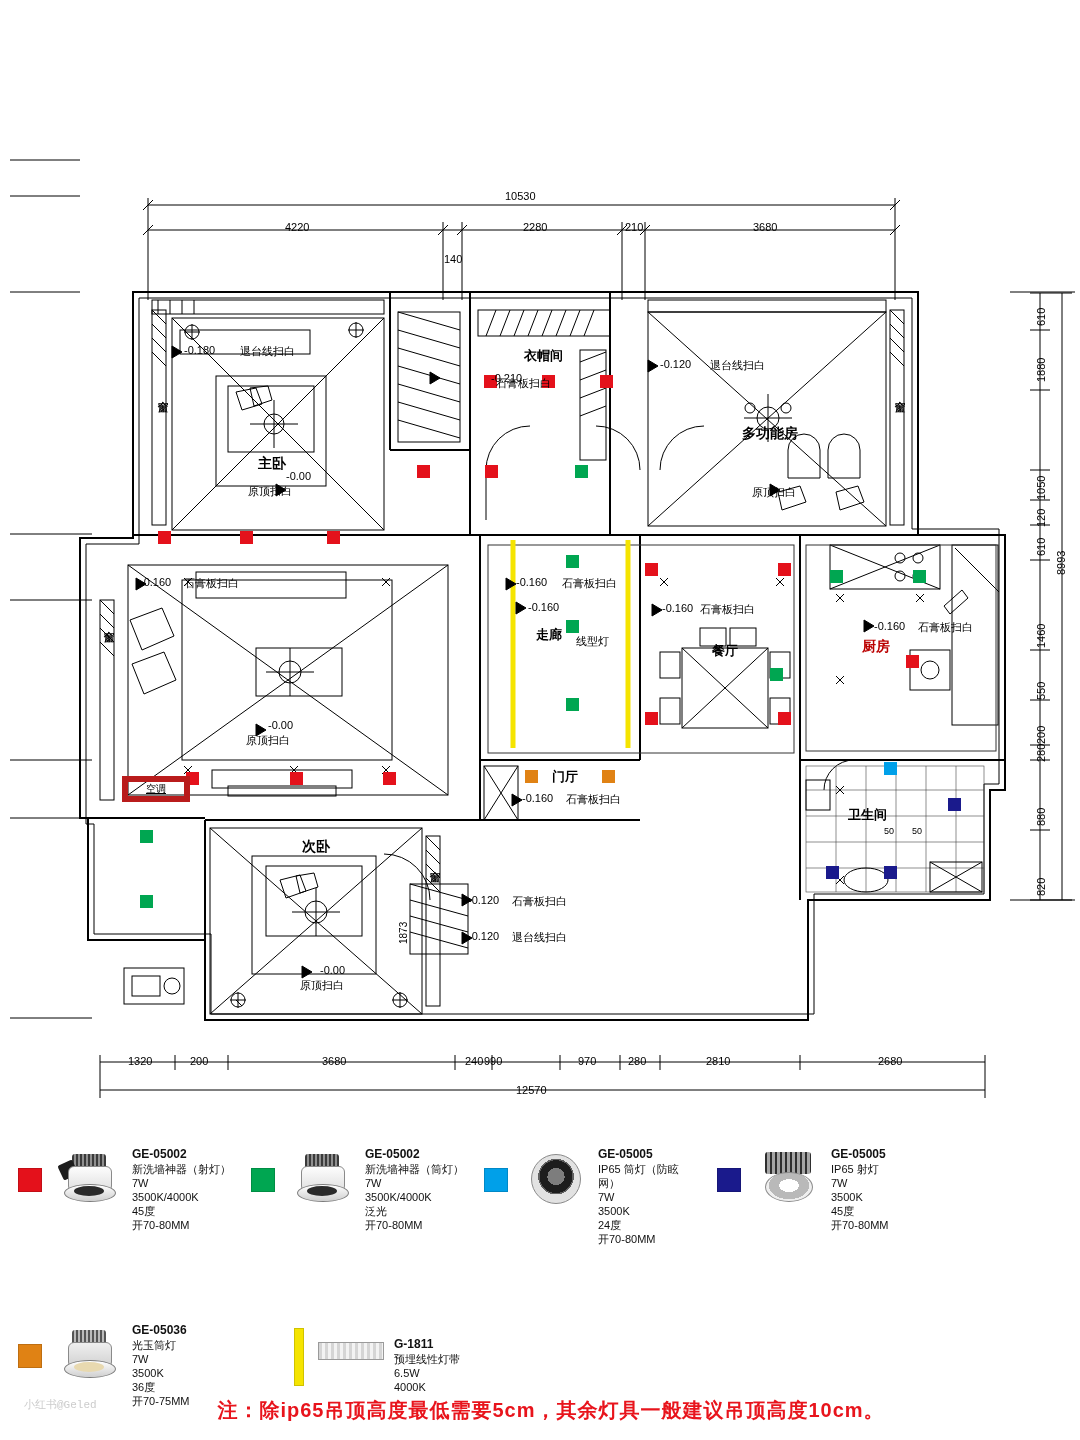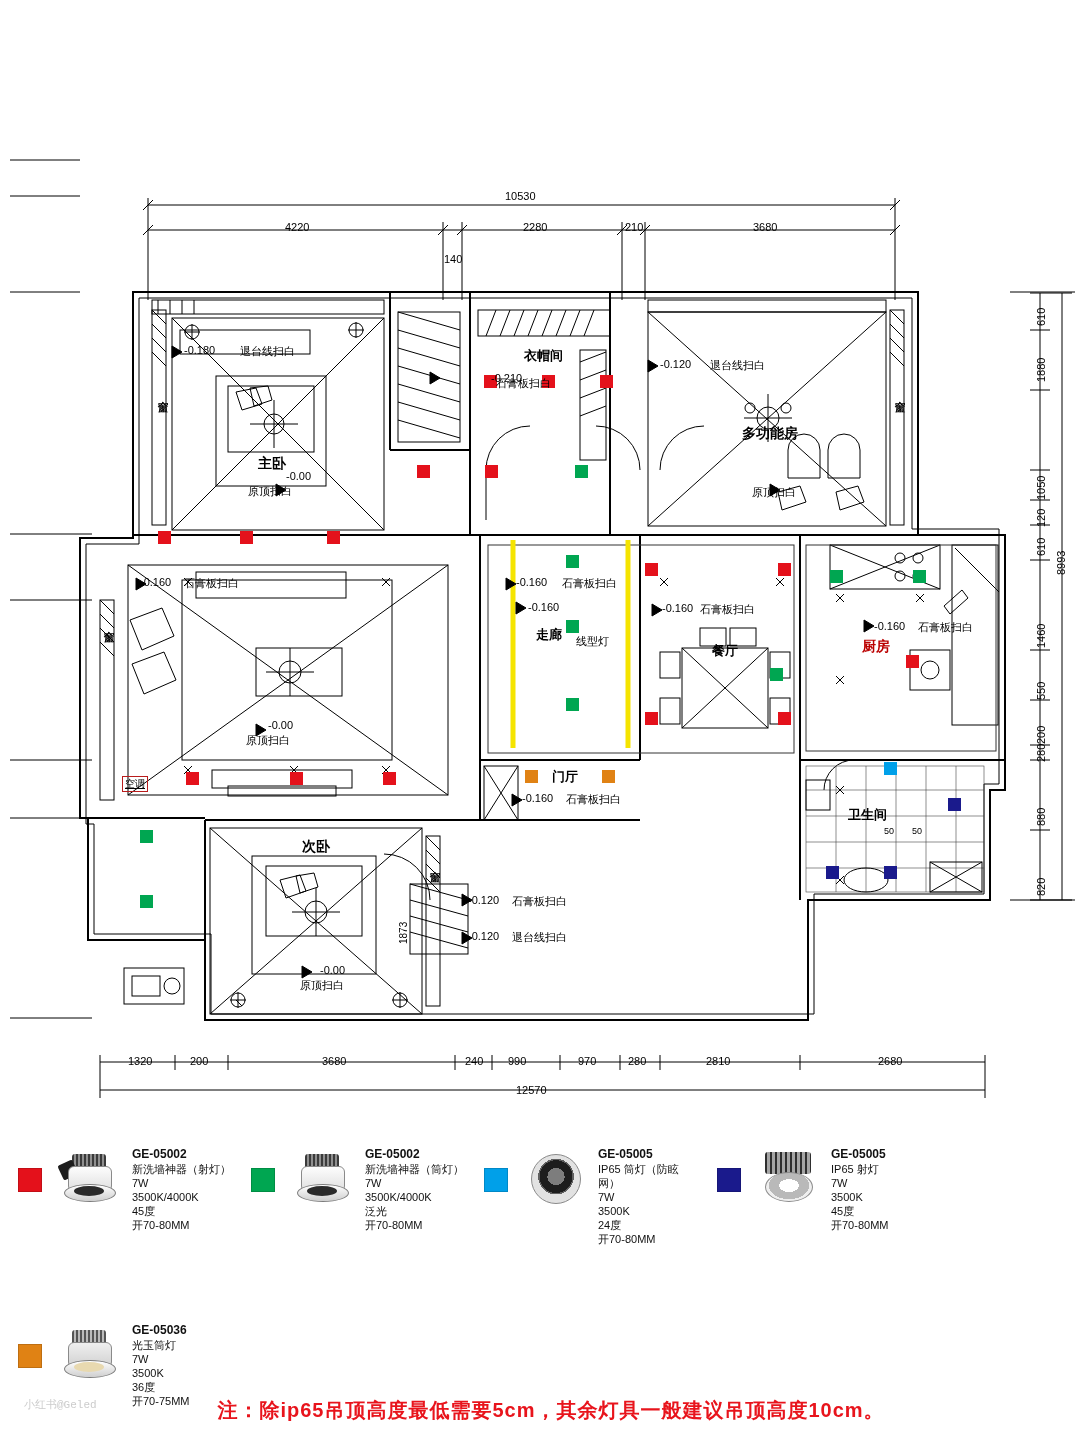--- a/index.html
+++ b/index.html
@@ -472,21 +472,21 @@
     <span style="position:absolute;left:285px;top:221px;">4220</span>
     <span style="position:absolute;left:444px;top:221px;margin-top:32px;">140</span>
     <span style="position:absolute;left:523px;top:221px;">2280</span>
     <span style="position:absolute;left:625px;top:221px;">210</span>
     <span style="position:absolute;left:753px;top:221px;">3680</span>
 
     <span style="position:absolute;left:128px;top:1055px;">1320</span>
     <span style="position:absolute;left:190px;top:1055px;">200</span>
     <span style="position:absolute;left:322px;top:1055px;">3680</span>
     <span style="position:absolute;left:465px;top:1055px;">240</span>
-    <span style="position:absolute;left:508px;top:1055px;">990</span>
+    <span style="position:absolute;left:484px;top:1055px;">990</span>
     <span style="position:absolute;left:578px;top:1055px;">970</span>
     <span style="position:absolute;left:628px;top:1055px;">280</span>
     <span style="position:absolute;left:706px;top:1055px;">2810</span>
     <span style="position:absolute;left:878px;top:1055px;">2680</span>
     <span style="position:absolute;left:516px;top:1084px;">12570</span>
 
     <span style="position:absolute;left:1055px;top:575px;transform:rotate(-90deg);transform-origin:left top;">8993</span>
     <span style="position:absolute;left:1035px;top:326px;transform:rotate(-90deg);transform-origin:left top;">610</span>
     <span style="position:absolute;left:1035px;top:382px;transform:rotate(-90deg);transform-origin:left top;">1880</span>
     <span style="position:absolute;left:1035px;top:500px;transform:rotate(-90deg);transform-origin:left top;">1050</span>
@@ -549,21 +549,21 @@
     <span style="position:absolute;left:468px;top:894px;">-0.120</span>
     <span style="position:absolute;left:512px;top:930px;">退台线扫白</span>
     <span style="position:absolute;left:468px;top:930px;">-0.120</span>
     <span style="position:absolute;left:398px;top:944px;font-size:10px;transform:rotate(-90deg);transform-origin:left top;">1873</span>
 
     <span style="position:absolute;left:155px;top:392px;writing-mode:vertical-rl;">窗帘盒</span>
     <span style="position:absolute;left:892px;top:392px;writing-mode:vertical-rl;">窗帘盒</span>
     <span style="position:absolute;left:101px;top:622px;writing-mode:vertical-rl;">窗帘盒</span>
     <span style="position:absolute;left:427px;top:862px;writing-mode:vertical-rl;">窗帘盒</span>
 
-    <span style="position:absolute;left:122px;top:776px;border:1px solid #b91c1c;padding:0 2px;font-size:10px;text-decoration:underline;">空调</span>
+    <span style="position:absolute;left:122px;top:776px;border:6px solid #b91c1c;padding:0 18px;font-size:10px;text-decoration:underline;">空调</span>
 
   </div>
 </div>
 
 <div class="legend">
   <div class="legend-row">
 
     <div class="legend-item">
       <div class="swatch" style="background:#e4111b"></div>
       <div class="fixpic">
@@ -655,17 +655,29 @@
       <div class="txt">
         <div class="code">GE-05036</div>
         <div>光玉筒灯</div>
         <div>7W</div>
         <div>3500K</div>
         <div>36度</div>
         <div>开70-75MM</div>
       </div>
     </div>
 
+    <div class="legend-item">
+      <div class="swatch strip" style="background:#f5e400"></div>
+      <div class="fixpic">
+        <div class="strip-pic"></div>
+      </div>
+      <div class="txt" style="padding-top:16px;">
+        <div class="code">G-1811</div>
+        <div>预埋线性灯带</div>
+        <div>6.5W</div>
+        <div>4000K</div>
+      </div>
+    </div>
   </div>
 </div>
 
 <div class="watermark">小红书@Geled</div>
 <div class="note">注：除ip65吊顶高度最低需要5cm，其余灯具一般建议吊顶高度10cm。</div>
 
 </body></html>

